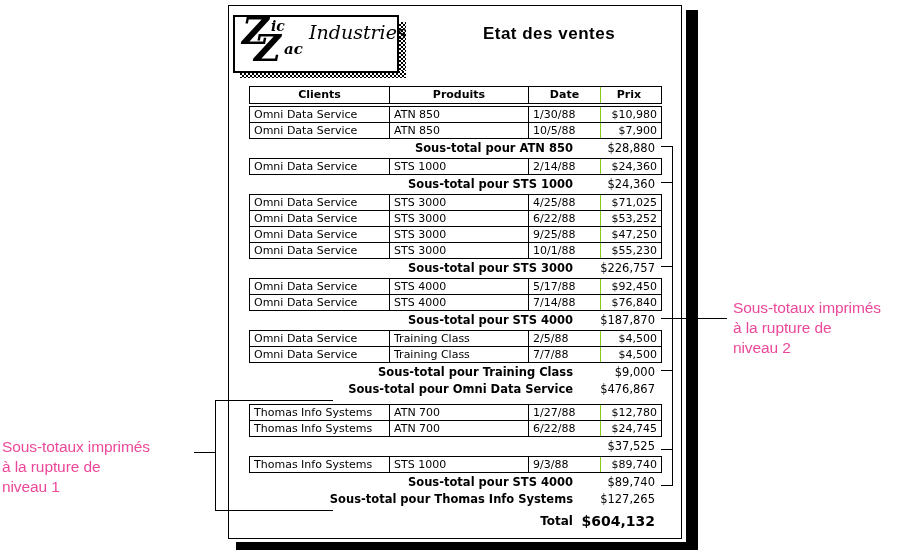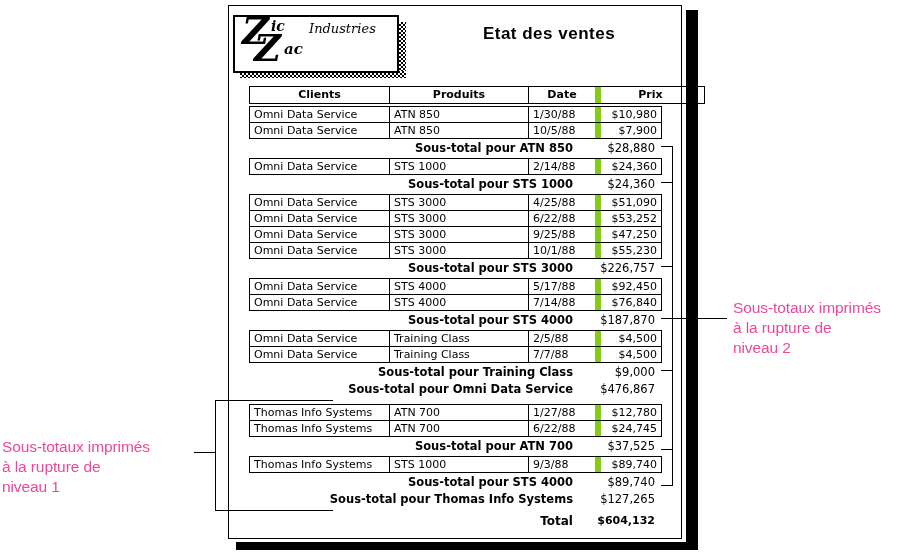--- a/index.html
+++ b/index.html
@@ -15,58 +15,58 @@
 
   
   .logo{position:absolute;left:4px;top:9px;width:162px;height:54px;
         border:2px solid #000;background:#fff;z-index:2;}
   .logo span{position:absolute;font-family:"DejaVu Serif",serif;font-style:italic;}
   .z-big{font-size:37px;font-weight:700;line-height:1;}
   .z1{left:7px;top:-4px;}
   .z1s{left:36px;top:1px;font-size:14px;font-weight:700;}
   .z2{left:19px;top:13px;}
   .z2s{left:49px;top:23px;font-size:15px;font-weight:700;}
-  .industries{left:74px;top:4px;font-size:13px;}
+  .industries{left:74px;top:4px;font-size:19px;}
   .checker{background-image:
       linear-gradient(45deg,#000 25%,transparent 25%,transparent 75%,#000 75%),
       linear-gradient(45deg,#000 25%,#fff 25%,#fff 75%,#000 75%);
       background-size:4px 4px;background-position:0 0,2px 2px;}
   .logo-sh-r{position:absolute;left:170px;top:16px;width:7px;height:56px;z-index:1;}
   .logo-sh-b{position:absolute;left:11px;top:65px;width:166px;height:7px;z-index:1;}
 
   
   .title{position:absolute;left:205px;top:18px;width:230px;text-align:center;
          font-size:17px;font-weight:bold;letter-spacing:.5px;white-space:nowrap;}
 
   
   .report{position:absolute;left:20px;top:80px;width:413px;}
-  .thead{display:flex;box-sizing:border-box;width:456px;height:18px;
+  .thead{display:flex;box-sizing:border-box;width:413px;height:18px;
          border:1.5px solid #000;font-weight:bold;font-size:11.5px;}
   .thead .cell{text-align:center;padding-left:0;}
   .group{box-sizing:border-box;width:413px;border:1px solid #000;margin-top:3px;}
   .g-first{margin-top:2px;}
   .g-after-lvl1{margin-top:8px;}
   .row{display:flex;height:16px;box-sizing:border-box;border-top:1px solid #000;}
   .group .row:first-child{border-top:none;height:15px;}
   .cell{box-sizing:border-box;font-family:"DejaVu Sans",sans-serif;font-size:11px;
         line-height:14px;padding:1px 0 0 4px;white-space:nowrap;overflow:hidden;}
   .c0{width:140px;border-right:1px solid #000;}
   .c1{width:139px;border-right:1px solid #000;}
-  .c2{width:72px;border-right:6px solid #84cc16;}
+  .c2{width:72px;border-right:1px solid #84cc16;}
   .c3{flex:1;text-align:right;padding-right:4px;padding-left:0;}
 
   .subtotal{display:flex;justify-content:flex-end;align-items:flex-end;
             height:14px;margin:2px 0 3px 0;font-size:11.5px;line-height:14px;}
   .st-label{font-weight:bold;font-family:"DejaVu Sans",sans-serif;white-space:nowrap;}
   .st-value{width:82px;text-align:right;padding-right:7px;
             font-family:"DejaVu Sans",sans-serif;white-space:nowrap;}
   .lvl1{margin-bottom:0;}
   .total-line{margin-top:8px;}
   .total-line .st-label{font-size:12px;}
-  .total-line .st-value{font-weight:bold;font-size:11px;}
+  .total-line .st-value{font-weight:bold;font-size:14px;}
 
   
   .hline{position:absolute;border-top:1.5px solid #000;height:0;}
   .vline{position:absolute;border-left:1.5px solid #000;width:0;}
   
   .rb-v{left:672px;top:146px;height:340px;}
   .rb-t0{left:661px;top:146px;width:12px;}
   .rb-t1{left:661px;top:182px;width:12px;}
   .rb-t2{left:661px;top:266px;width:12px;}
   .rb-conn{left:661px;top:318px;width:66px;}
@@ -146,21 +146,21 @@
       <div class="subtotal">
         <span class="st-label">Sous-total pour STS 1000</span>
         <span class="st-value">$24,360</span>
       </div>
 
       <div class="group">
         <div class="row">
           <div class="cell c0">Omni Data Service</div>
           <div class="cell c1">STS 3000</div>
           <div class="cell c2">4/25/88</div>
-          <div class="cell c3">$51,090</div>
+          <div class="cell c3">$71,025</div>
         </div>
         <div class="row">
           <div class="cell c0">Omni Data Service</div>
           <div class="cell c1">STS 3000</div>
           <div class="cell c2">6/22/88</div>
           <div class="cell c3">$53,252</div>
         </div>
         <div class="row">
           <div class="cell c0">Omni Data Service</div>
           <div class="cell c1">STS 3000</div>
@@ -230,21 +230,20 @@
           <div class="cell c3">$12,780</div>
         </div>
         <div class="row">
           <div class="cell c0">Thomas Info Systems</div>
           <div class="cell c1">ATN 700</div>
           <div class="cell c2">6/22/88</div>
           <div class="cell c3">$24,745</div>
         </div>
       </div>
       <div class="subtotal">
-        <span class="st-label">Sous-total pour ATN 700</span>
         <span class="st-value">$37,525</span>
       </div>
 
       <div class="group">
         <div class="row">
           <div class="cell c0">Thomas Info Systems</div>
           <div class="cell c1">STS 1000</div>
           <div class="cell c2">9/3/88</div>
           <div class="cell c3">$89,740</div>
         </div>

